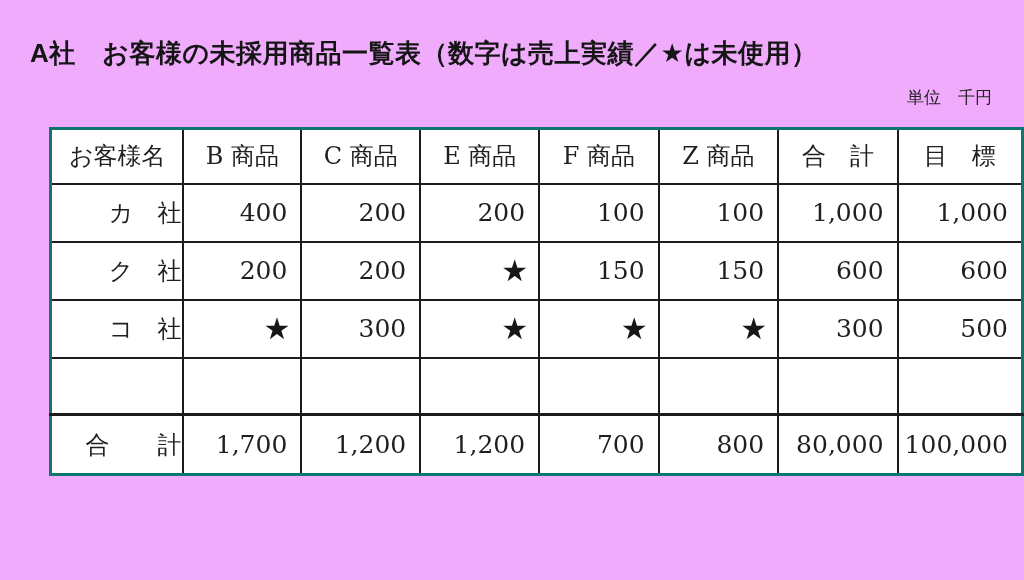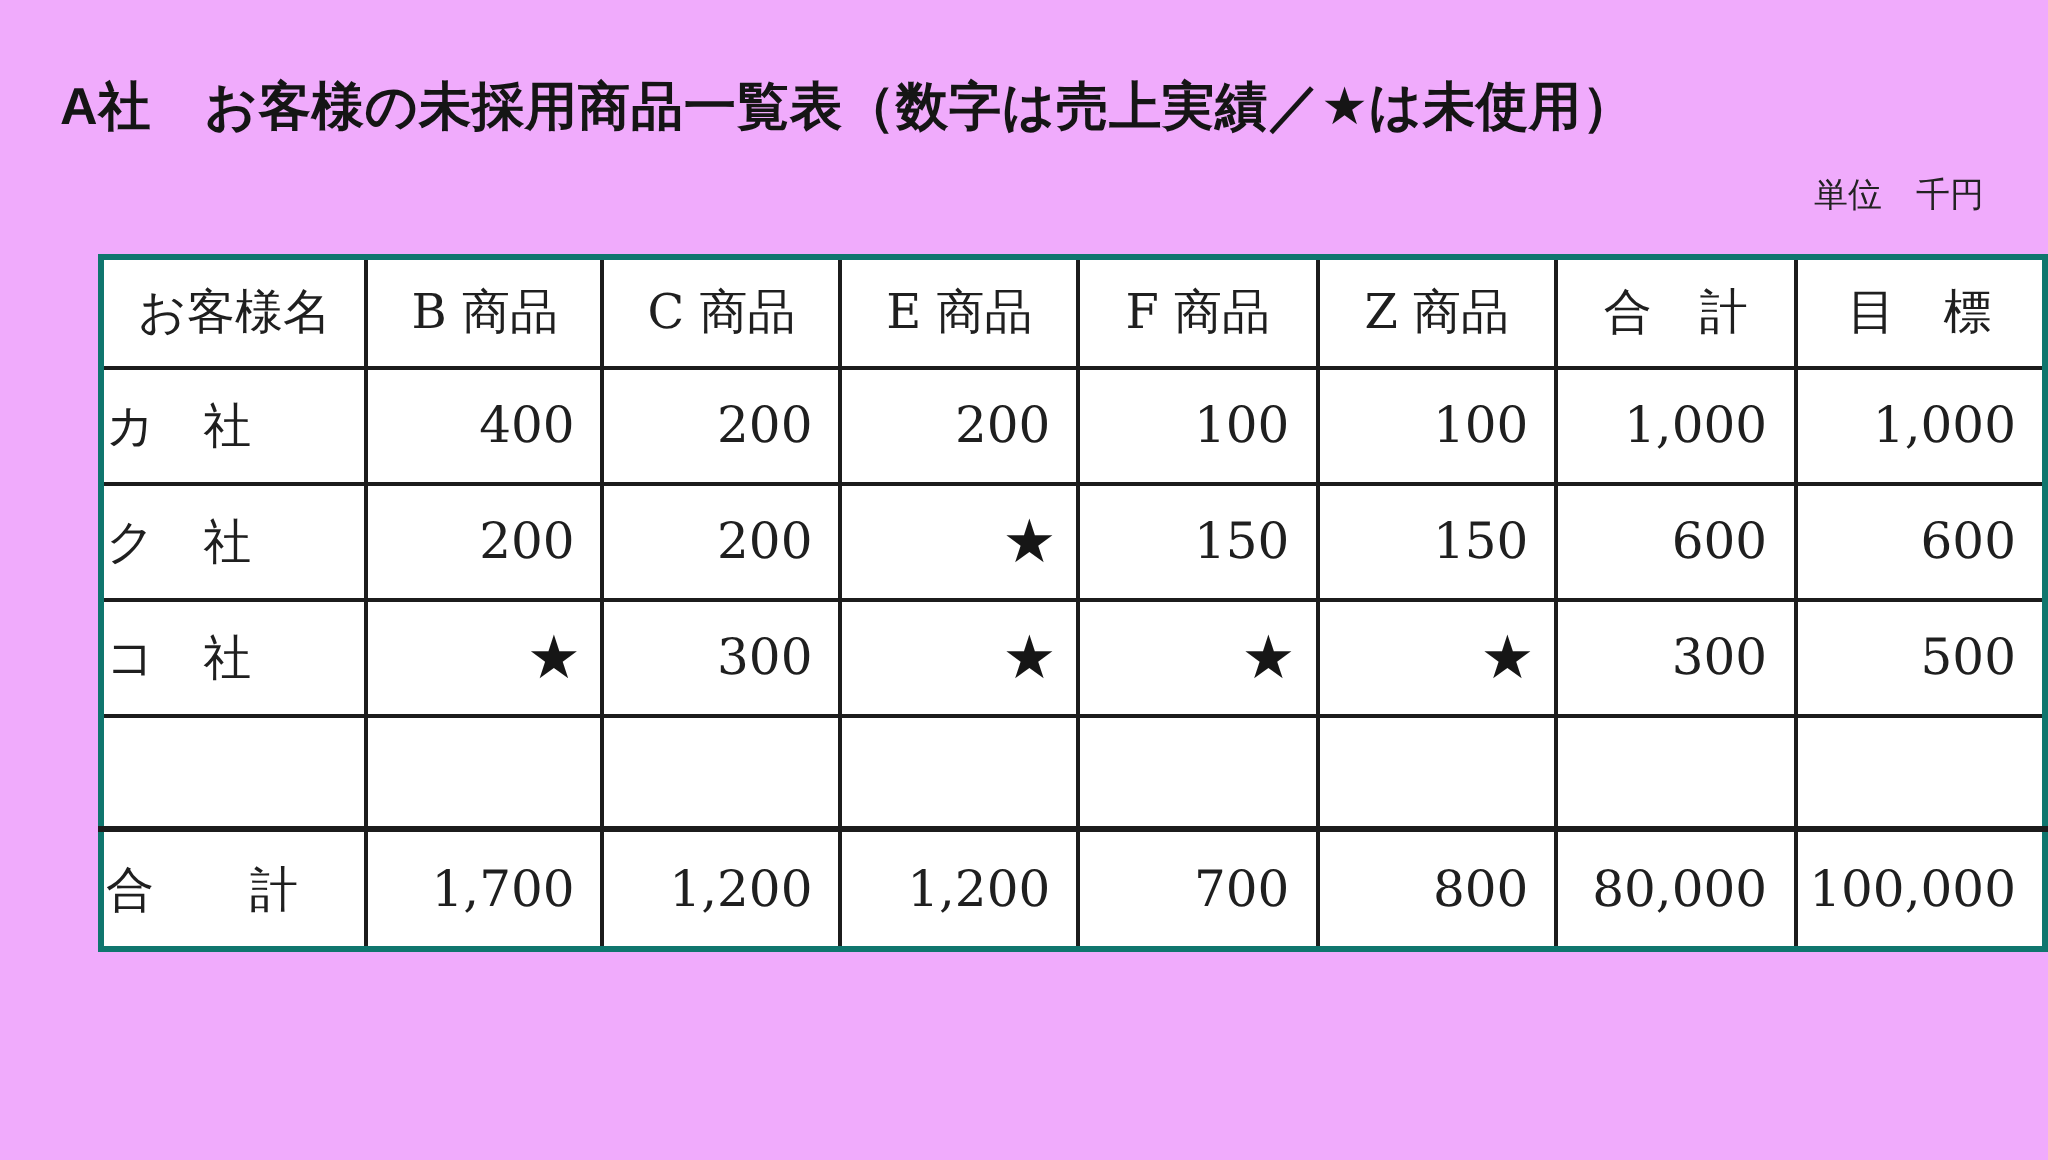--- a/index.html
+++ b/index.html
@@ -74,21 +74,21 @@
     text-align: center;
     border-bottom-width: 3px;
     color: #1f1f1f;
   }
   tbody tr { height: 58px; }
   tbody tr.empty-row { height: 57px; }
   tbody tr.total-row { height: 60px; }
   tbody tr.total-row td { border-top-width: 3px; }
 
   td.row-label {
-    text-align: left;
+    text-align: right;
     font-size: 24px;
     color: #1f1f1f;
   }
   td.num-cell {
     text-align: right;
     padding-right: 13px;
     font-size: 25px;
     color: #1f1f1f;
   }
   td.num-cell .star {

